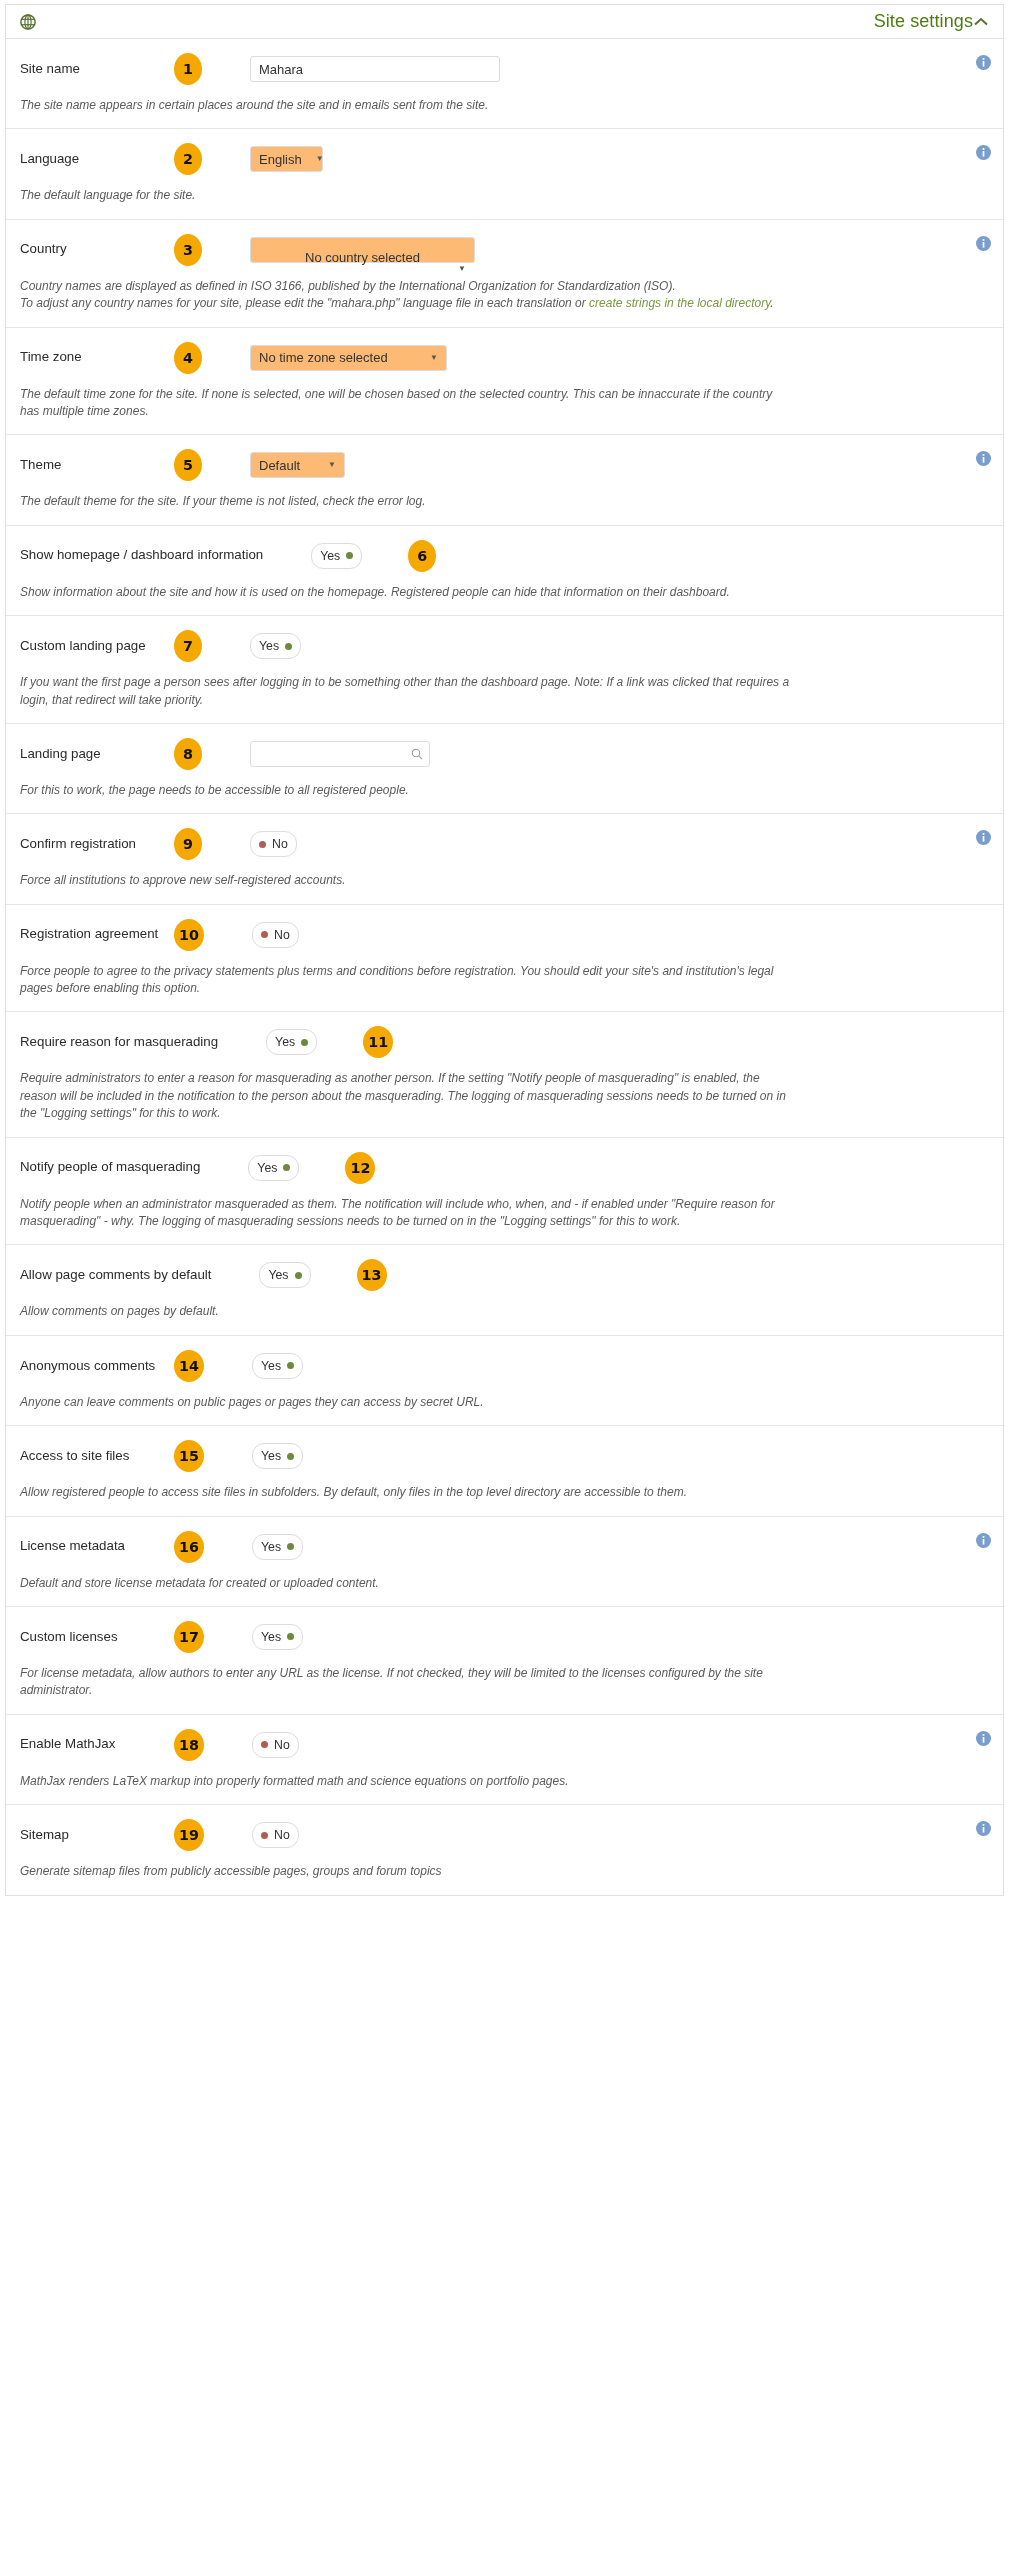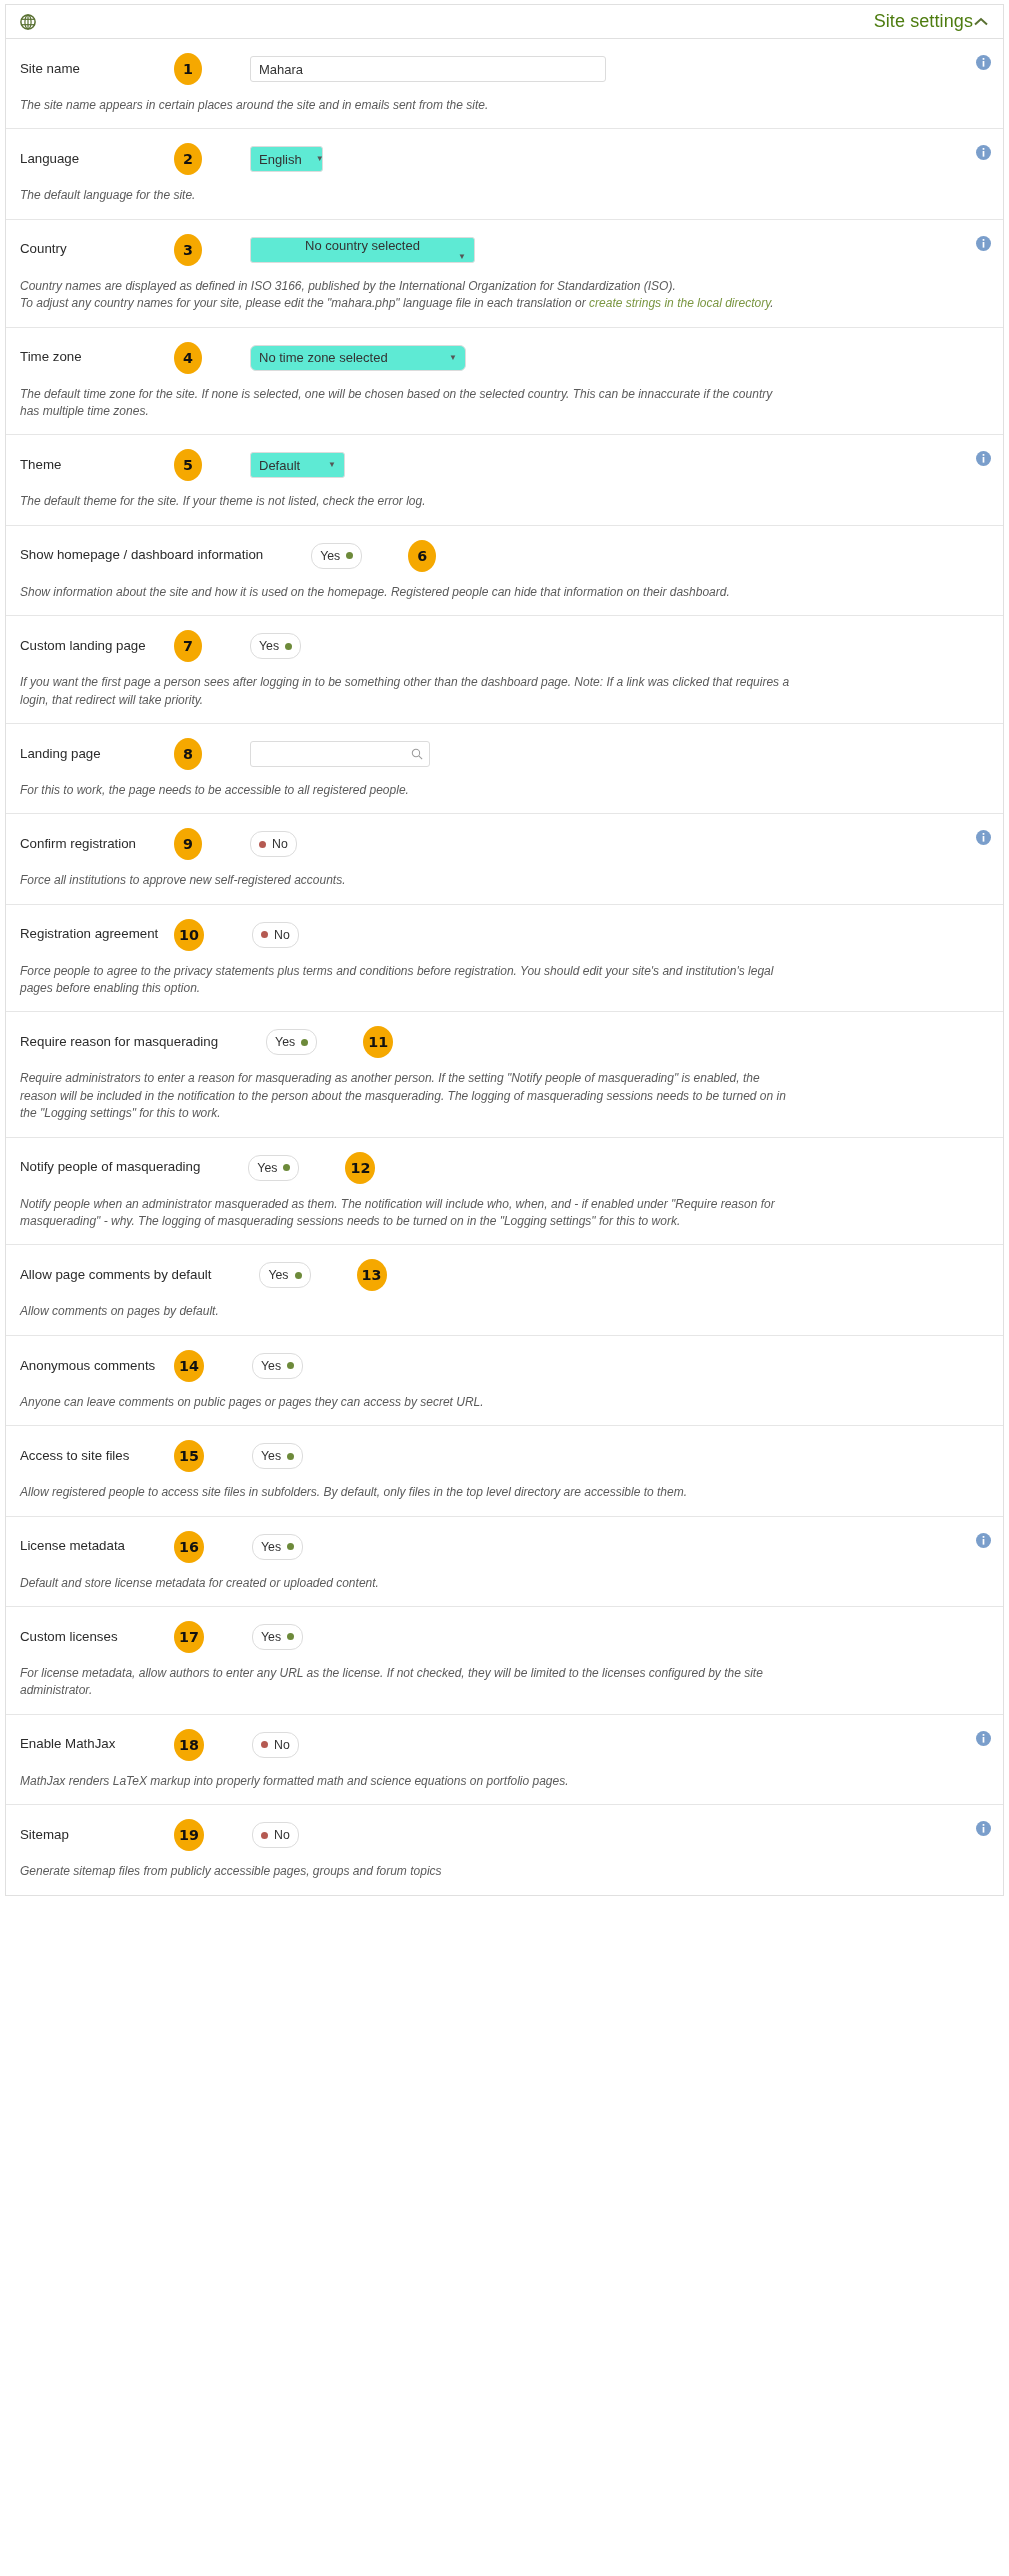--- a/index.html
+++ b/index.html
@@ -89,56 +89,56 @@
     height: 26px;
     border: 1px solid #dcdcdc;
     border-radius: 3px;
     background: #fff;
     font-size: 13px;
     color: #333;
     padding: 0 8px;
     font-family: "Liberation Sans", sans-serif;
     outline: none;
   }
-  .text-input.sitename { width: 356px; }
+  .text-input.sitename { width: 250px; }
 
   .search-wrap { position: relative; display: inline-block; }
   .text-input.landing { width: 180px; padding-right: 24px; }
   .search-icon {
     position: absolute;
     right: 7px; top: 50%;
     transform: translateY(-50%);
     width: 12px; height: 12px;
     pointer-events: none;
   }
 
   
   .select {
     height: 26px;
     border: 1px solid #dcdcdc;
     border-radius: 3px;
-    background: #5eead4;
+    background: #fdba74;
     font-size: 13px;
     color: #333;
     display: inline-flex;
     align-items: center;
-    padding: 0 8px;
+    padding: 12px 8px;
     position: relative;
     white-space: nowrap;
   }
   .select .caret {
     margin-left: auto;
     padding-left: 14px;
     font-size: 8px;
     color: #555;
     line-height: 1;
   }
   .select.lang { width: 73px; }
   .select.country { width: 225px; flex-direction: column; }
-  .select.timezone { width: 216px; border-radius: 6px; }
+  .select.timezone { width: 197px; }
   .select.theme { width: 95px; }
 
   
   .toggle {
     height: 26px;
     min-width: 43px;
     border: 1px solid #dcdcdc;
     border-radius: 12px;
     background: #fff;
     display: inline-flex;

